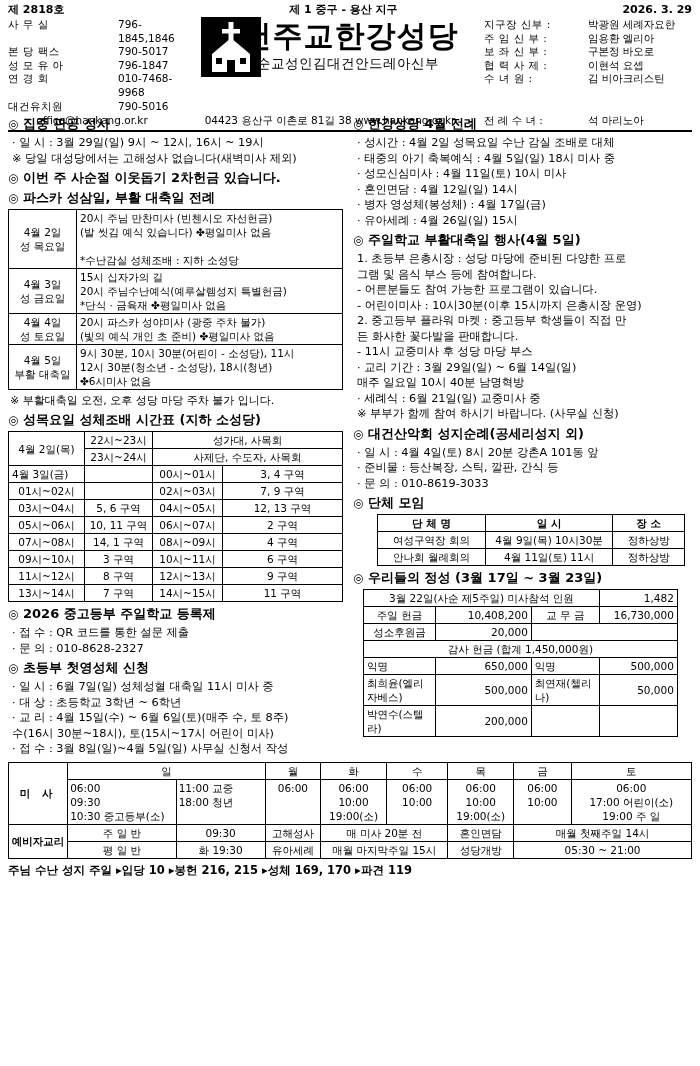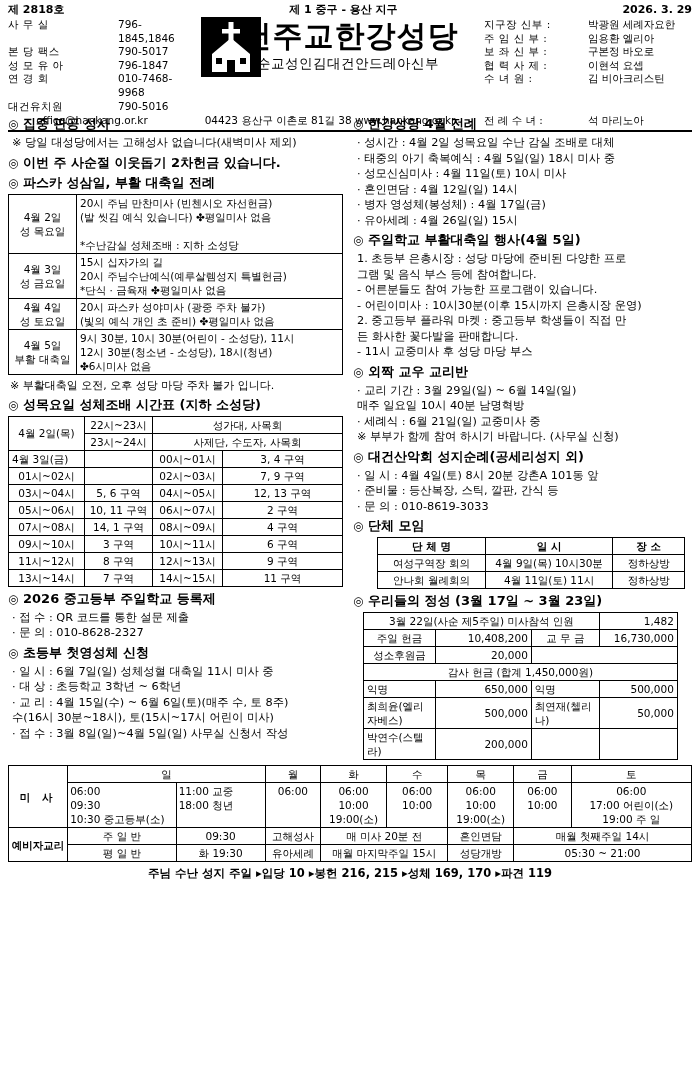--- a/index.html
+++ b/index.html
@@ -53,21 +53,21 @@
   .tr { text-align:right !important; }
   .nob { border:none !important; }
 
   .note { font-size:11px; margin:3px 0 0 2px; }
 
   
   .bottom { margin-top:5px; }
   table.mass { width:100%; border-collapse:collapse; font-size:10.5px; }
   table.mass td, table.mass th { border:1px solid #000; padding:1px 2px; text-align:center; line-height:14px; }
   table.mass .vhead { font-weight:bold; letter-spacing:4px; }
-  .footline { text-align:center; font-size:11.5px; margin-top:4px; font-weight:bold; }
+  .footline { font-size:11.5px; margin-top:4px; font-weight:bold; }
 </style>
 </head>
 <body>
 
 <div class="page">
 
   <div class="masthead">
     <div class="mh-top">
       <span class="mh-no">제 2818호</span>
       <span class="mh-mid">제 1 중구 - 용산 지구</span>
@@ -148,20 +148,21 @@
   </div>
 
   <div class="cols">
 
     <div class="col">
 
       <h2 class="sec">
         <span class="bullet">◎</span>
         <span>집중 판공 성사</span>
       </h2>
+      <div class="line">· 일 시 : 3월 29일(일) 9시 ~ 12시, 16시 ~ 19시</div>
       <div class="line">※ 당일 대성당에서는 고해성사 없습니다(새벽미사 제외)</div>
 
       <h2 class="sec">
         <span class="bullet">◎</span>
         <span>이번 주 사순절 이웃돕기 2차헌금 있습니다.</span>
       </h2>
 
       <h2 class="sec">
         <span class="bullet">◎</span>
         <span>파스카 성삼일, 부활 대축일 전례</span>
@@ -302,24 +303,20 @@
         <span>주일학교 부활대축일 행사(4월 5일)</span>
       </h2>
       <div class="line">1. 초등부 은총시장 : 성당 마당에 준비된 다양한 프로</div>
       <div class="line">    그램 및 음식 부스 등에 참여합니다.</div>
       <div class="line">-  어른분들도 참여 가능한 프로그램이 있습니다.</div>
       <div class="line">-  어린이미사 : 10시30분(이후 15시까지 은총시장 운영)</div>
       <div class="line">2. 중고등부 플라워 마켓 : 중고등부 학생들이 직접 만</div>
       <div class="line">    든 화사한 꽃다발을 판매합니다.</div>
       <div class="line">-  11시 교중미사 후 성당 마당 부스</div>
 
-      <h2 class="sec">
-        <span class="bullet">◎</span>
-        <span>외짝 교우 교리반</span>
-      </h2>
       <div class="line">· 교리 기간 : 3월 29일(일) ~ 6월 14일(일)</div>
       <div class="line">                매주 일요일 10시 40분 남명혁방</div>
       <div class="line">· 세례식 : 6월 21일(일) 교중미사 중</div>
       <div class="line">※ 부부가 함께 참여 하시기 바랍니다. (사무실 신청)</div>
 
       <h2 class="sec">
         <span class="bullet">◎</span>
         <span>대건산악회 성지순례(공세리성지 외)</span>
       </h2>
       <div class="line">· 일  시 : 4월 4일(토) 8시 20분 강촌A 101동 앞</div>

